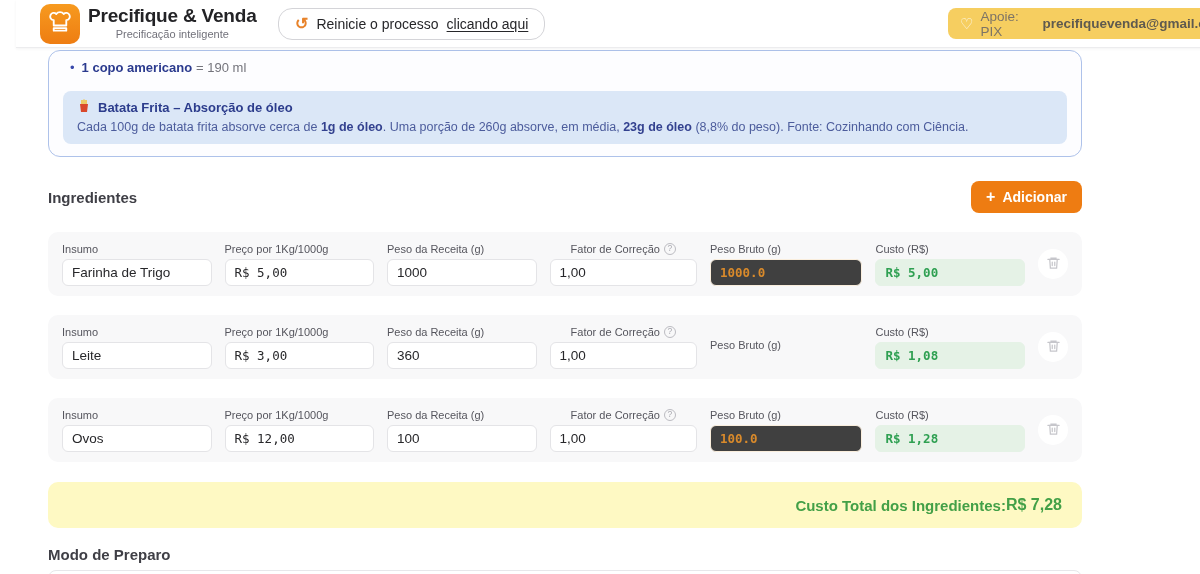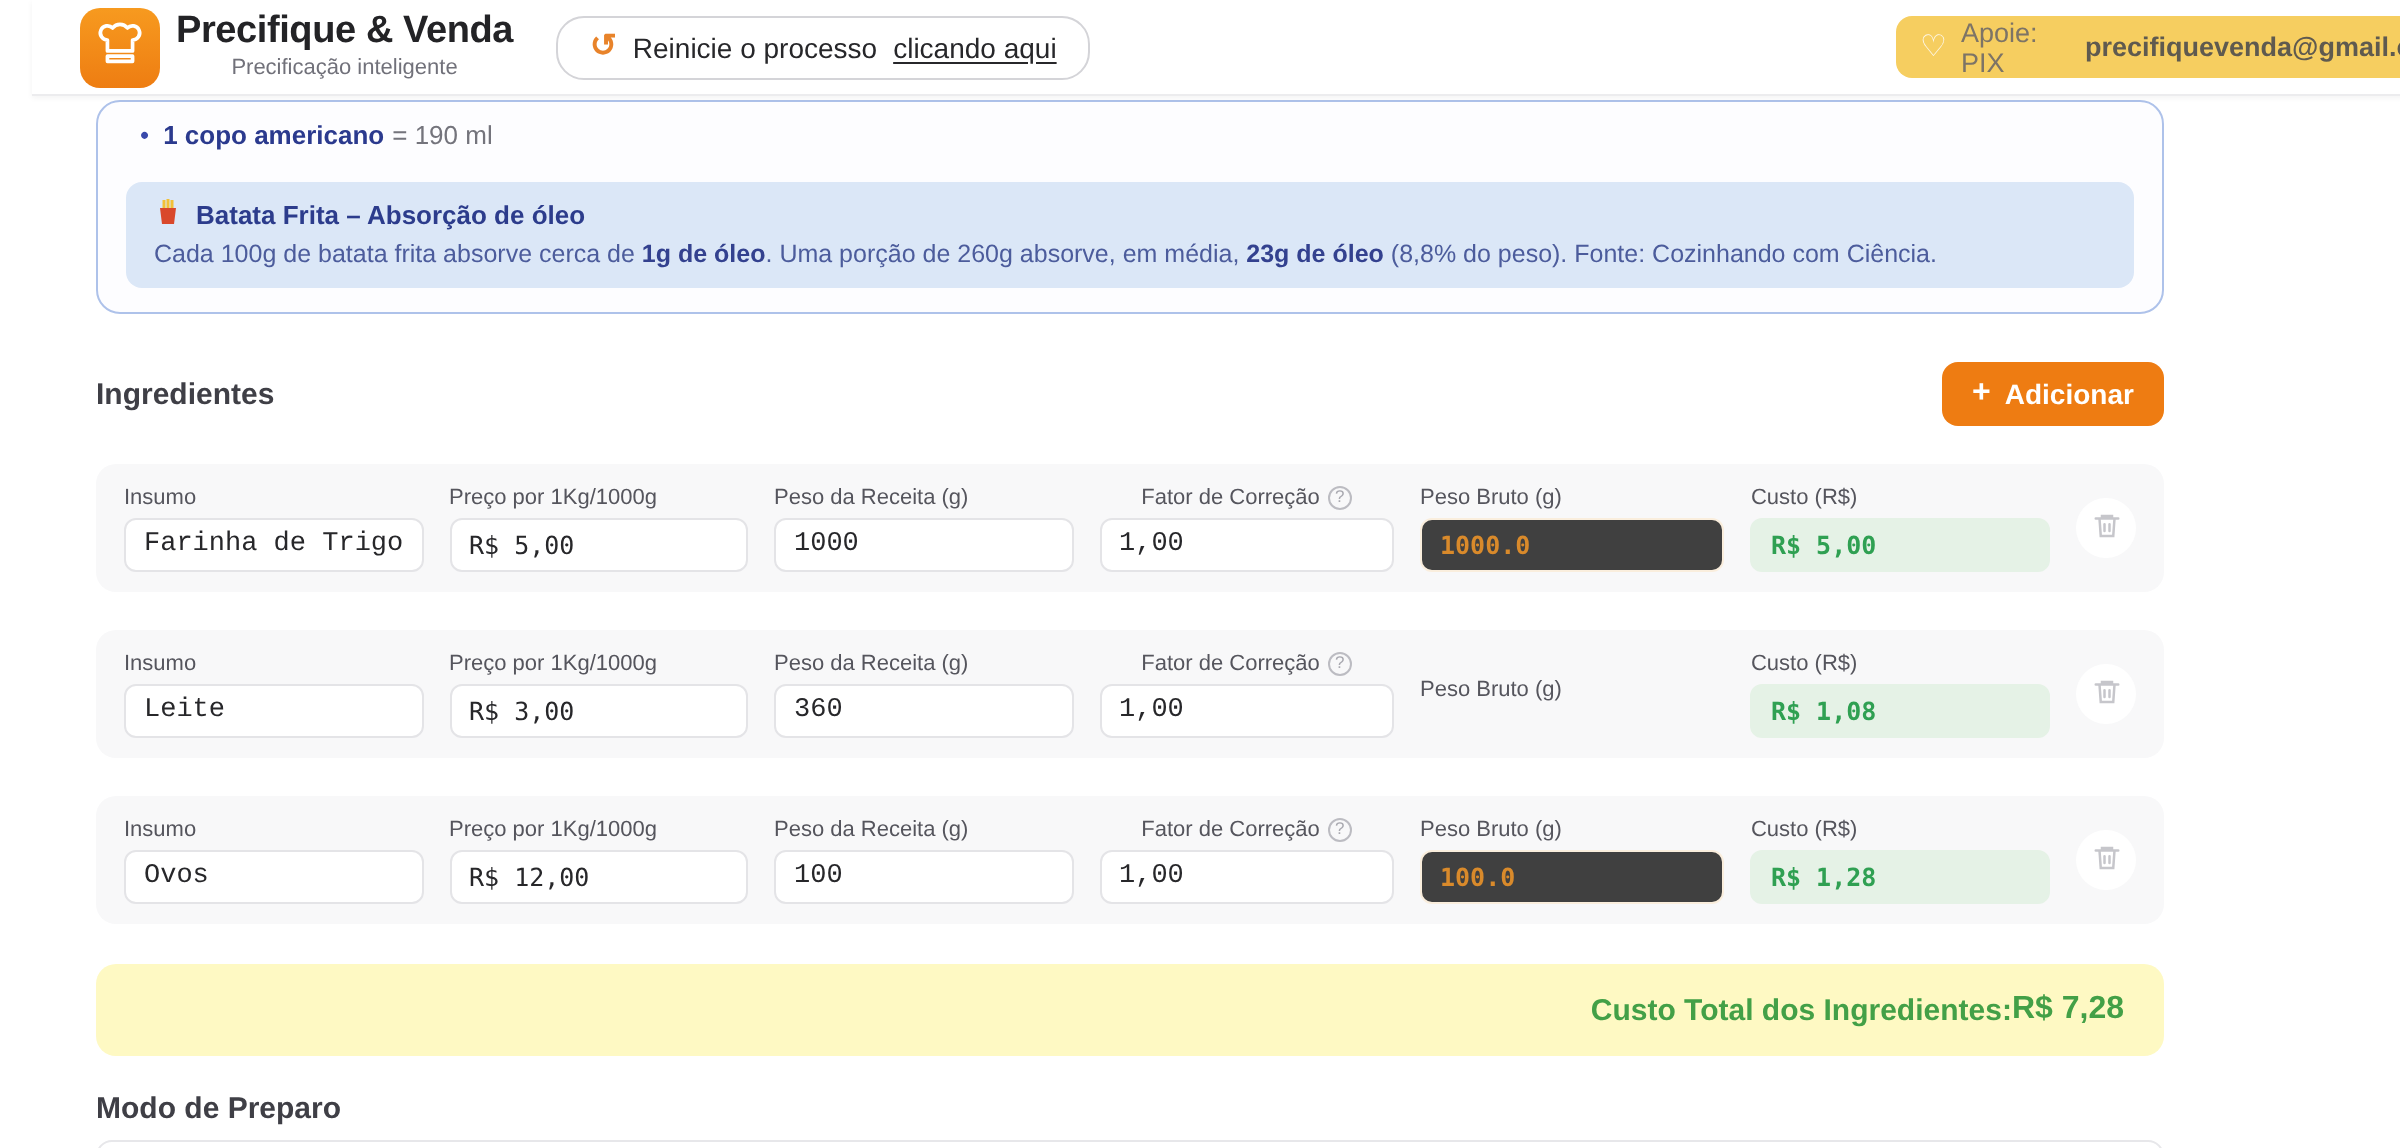--- a/index.html
+++ b/index.html
@@ -74,21 +74,21 @@
   .row-0 { top:232px; } .row-1 { top:315px; } .row-2 { top:398px; }
   .cell { display:flex; flex-direction:column; width:150px; }
   .cell.c-fator { width:148px;align-items:center; } .cell.c-bruto { width:153px; }
   .cell label {
     font-size:11px; color:#55555d; margin-bottom:4px;
     display:flex; align-items:center; gap:4px; white-space:nowrap;
   }
   .cell input {
     width:100%; height:27px; border:1px solid #e4e4e7; border-radius:6px;
     background:#fff; padding:0 9px; font-size:13.5px; color:#27272a;
-    font-family:Liberation Mono, monospace;
+    font-family:Liberation Sans, sans-serif;
   }
   .cell input.mono { font-family:"DejaVu Sans Mono", monospace; font-size:12.5px; }
   .cell input.bruto { background:#404040; border-color:#faeedd; color:#d98a2b; font-weight:bold; }
   .cell input.custo { background:#e5f2e6; border-color:#e5f2e6; color:#2fa052; font-weight:bold; }
   .info-ic {
     display:inline-flex; align-items:center; justify-content:center;
     width:12px; height:12px; border:1px solid #bcbcc2; border-radius:50%;
     color:#a9a9b0; font-size:8.5px; line-height:1;
   }
   .cell-trash { margin-left:auto; width:auto; flex-direction:row; }

